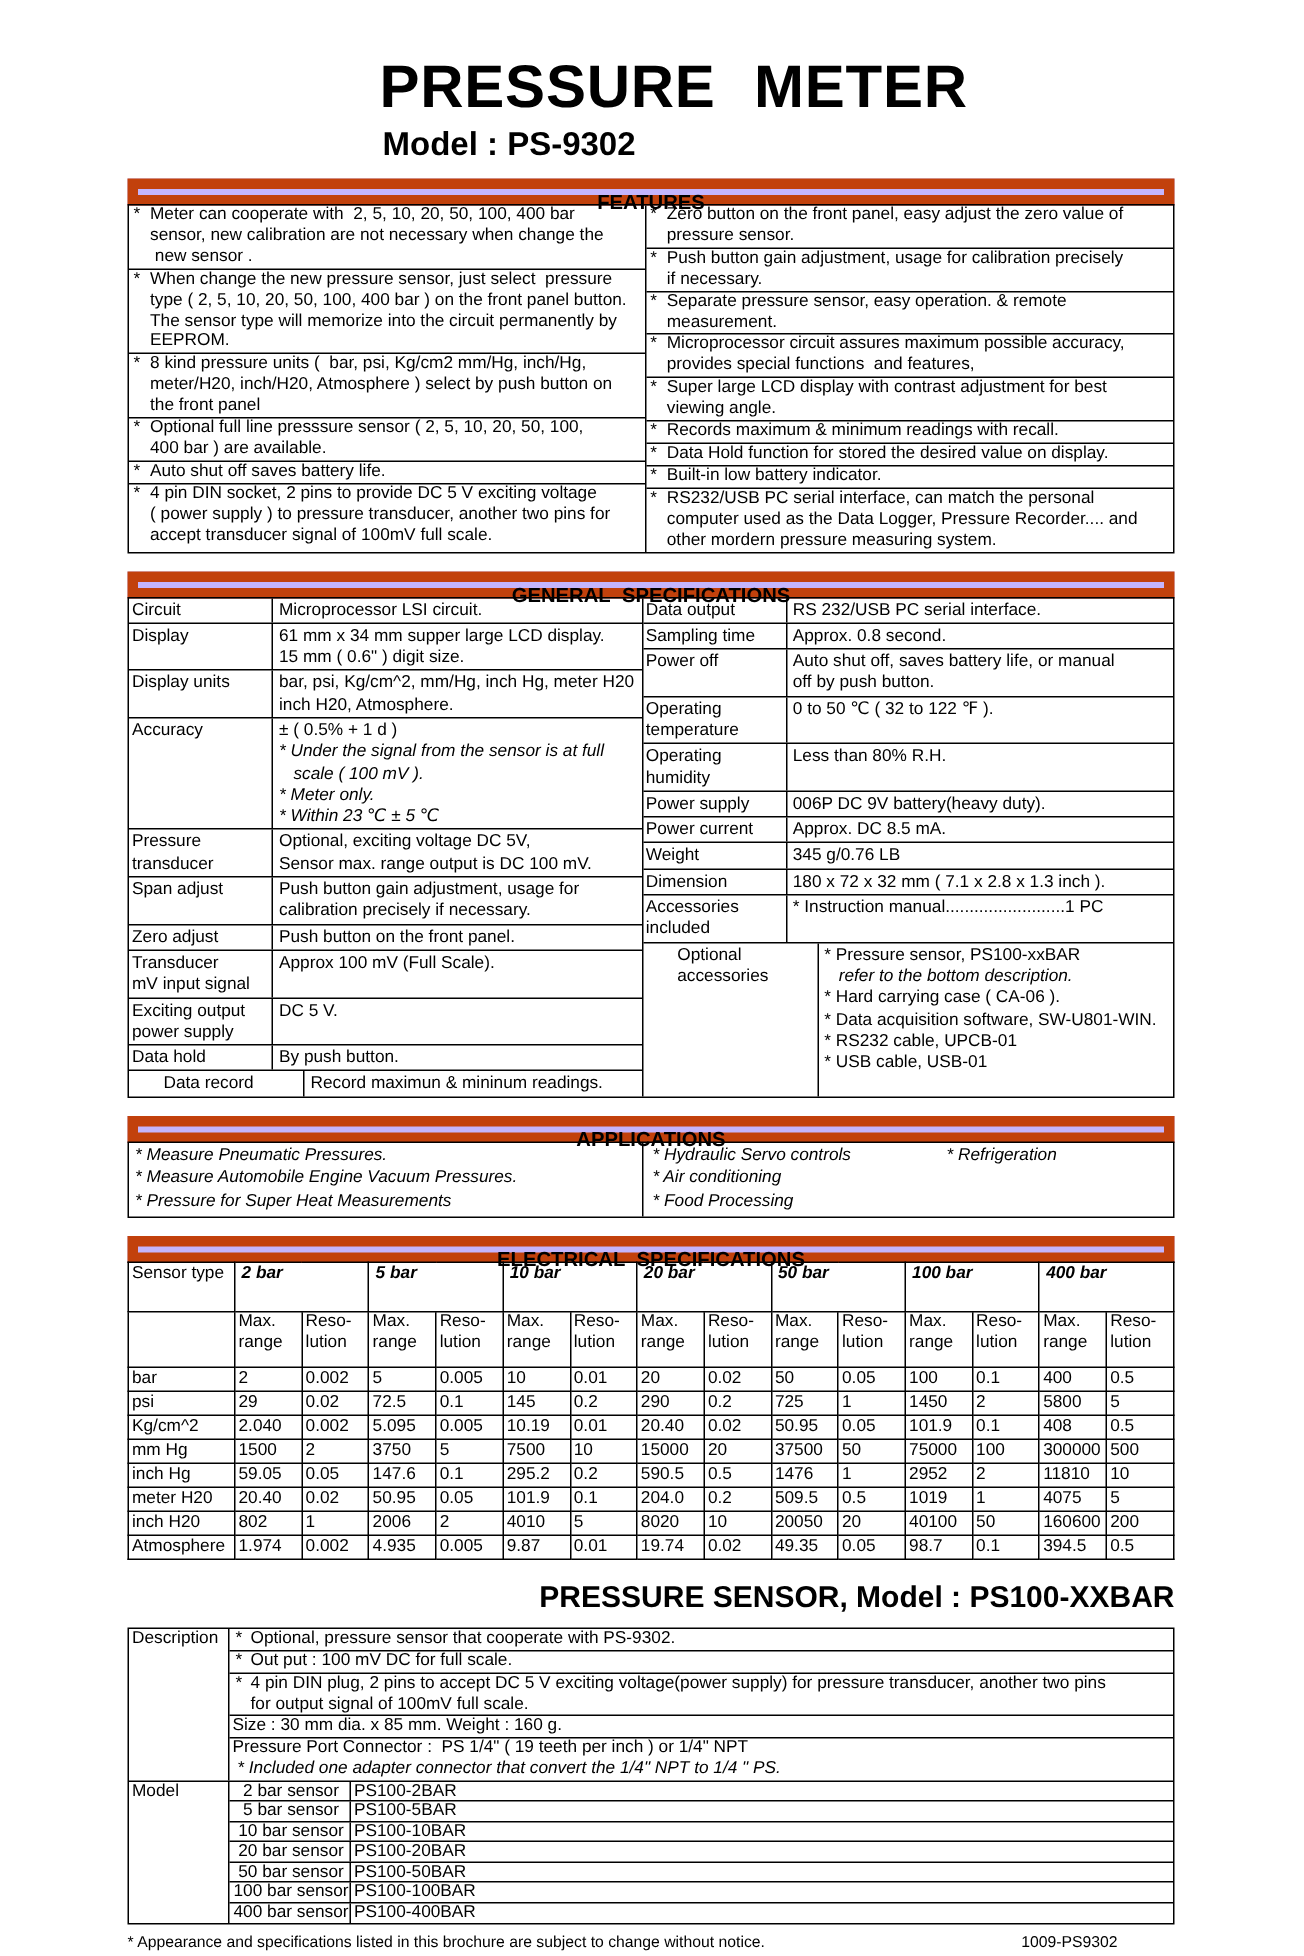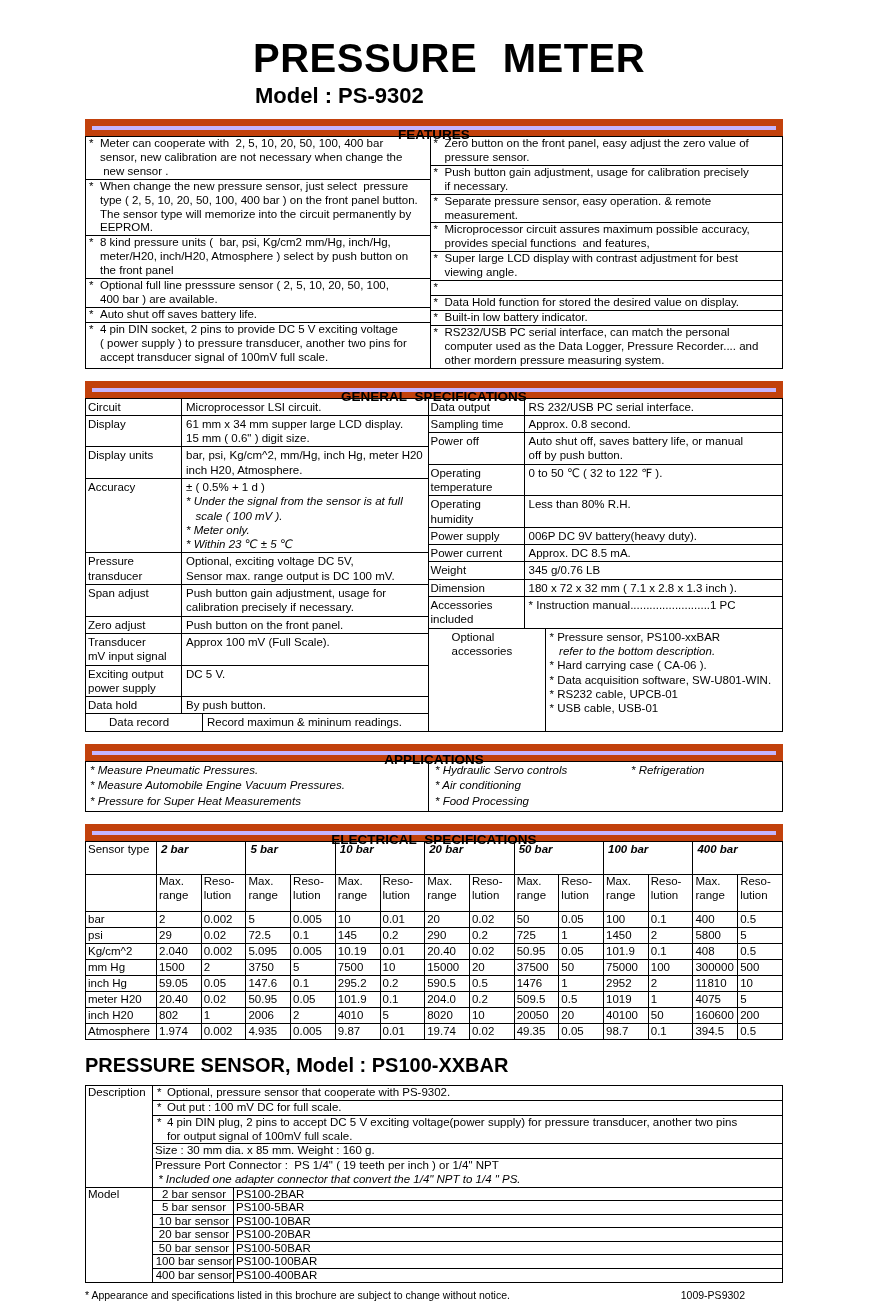--- a/index.html
+++ b/index.html
@@ -54,21 +54,21 @@
   
   table.el { width: 100%; border-collapse: collapse; table-layout: fixed; margin-top: -1px; }
   table.el td { border: 1px solid #000; vertical-align: top; padding: 0 1px 0 2px; line-height: 13.5px; overflow: hidden; }
   table.el td.unit-col { width: 71px; }
   table.el tr.barrow td { height: 33px; line-height: 15px; }
   table.el td.bar-h { font-weight: bold; font-style: italic; padding-left: 4px; }
   table.el tr.subrow td { height: 37px; white-space: pre-line; }
   table.el tr.datarow td { height: 16px; line-height: 13.5px; padding-top: 1px; }
 
   
-  .sensor-title { text-align: left; font-size: 20px; font-weight: bold; margin: 14px 0 8px 0; }
+  .sensor-title { text-align: right; font-size: 20px; font-weight: bold; margin: 14px 0 8px 0; }
   .sensor-box { border: 1px solid #000; }
   .s-sec { display: flex; }
   .s-sec.desc { border-bottom: 1px solid #000; }
   .sn-lab { width: 67px; flex: none; border-right: 1px solid #000; padding: 0 2px; line-height: 13.8px; }
   .s-rows { flex: 1; display: flex; flex-direction: column; }
   .sd-row { display: flex; border-bottom: 1px solid #000; line-height: 13.8px; }
   .s-rows .sd-row:last-child { border-bottom: none; }
   .sd-star { width: 13px; flex: none; padding-left: 4px; }
   .sd-text { flex: 1; padding-left: 1px; }
   .sd-plain { padding-left: 2px; flex: 1; }
@@ -163,20 +163,21 @@
           </div>
 
           <div class="f-row">
             <span class="f-star">*</span>
             <span class="f-text pre">Super large LCD display with contrast adjustment for best
 viewing angle.</span>
           </div>
 
           <div class="f-row">
             <span class="f-star">*</span>
+            <span class="f-text pre">Records maximum &amp; minimum readings with recall.</span>
           </div>
 
           <div class="f-row">
             <span class="f-star">*</span>
             <span class="f-text pre">Data Hold function for stored the desired value on display.</span>
           </div>
 
           <div class="f-row">
             <span class="f-star">*</span>
             <span class="f-text pre">Built-in low battery indicator.</span>

